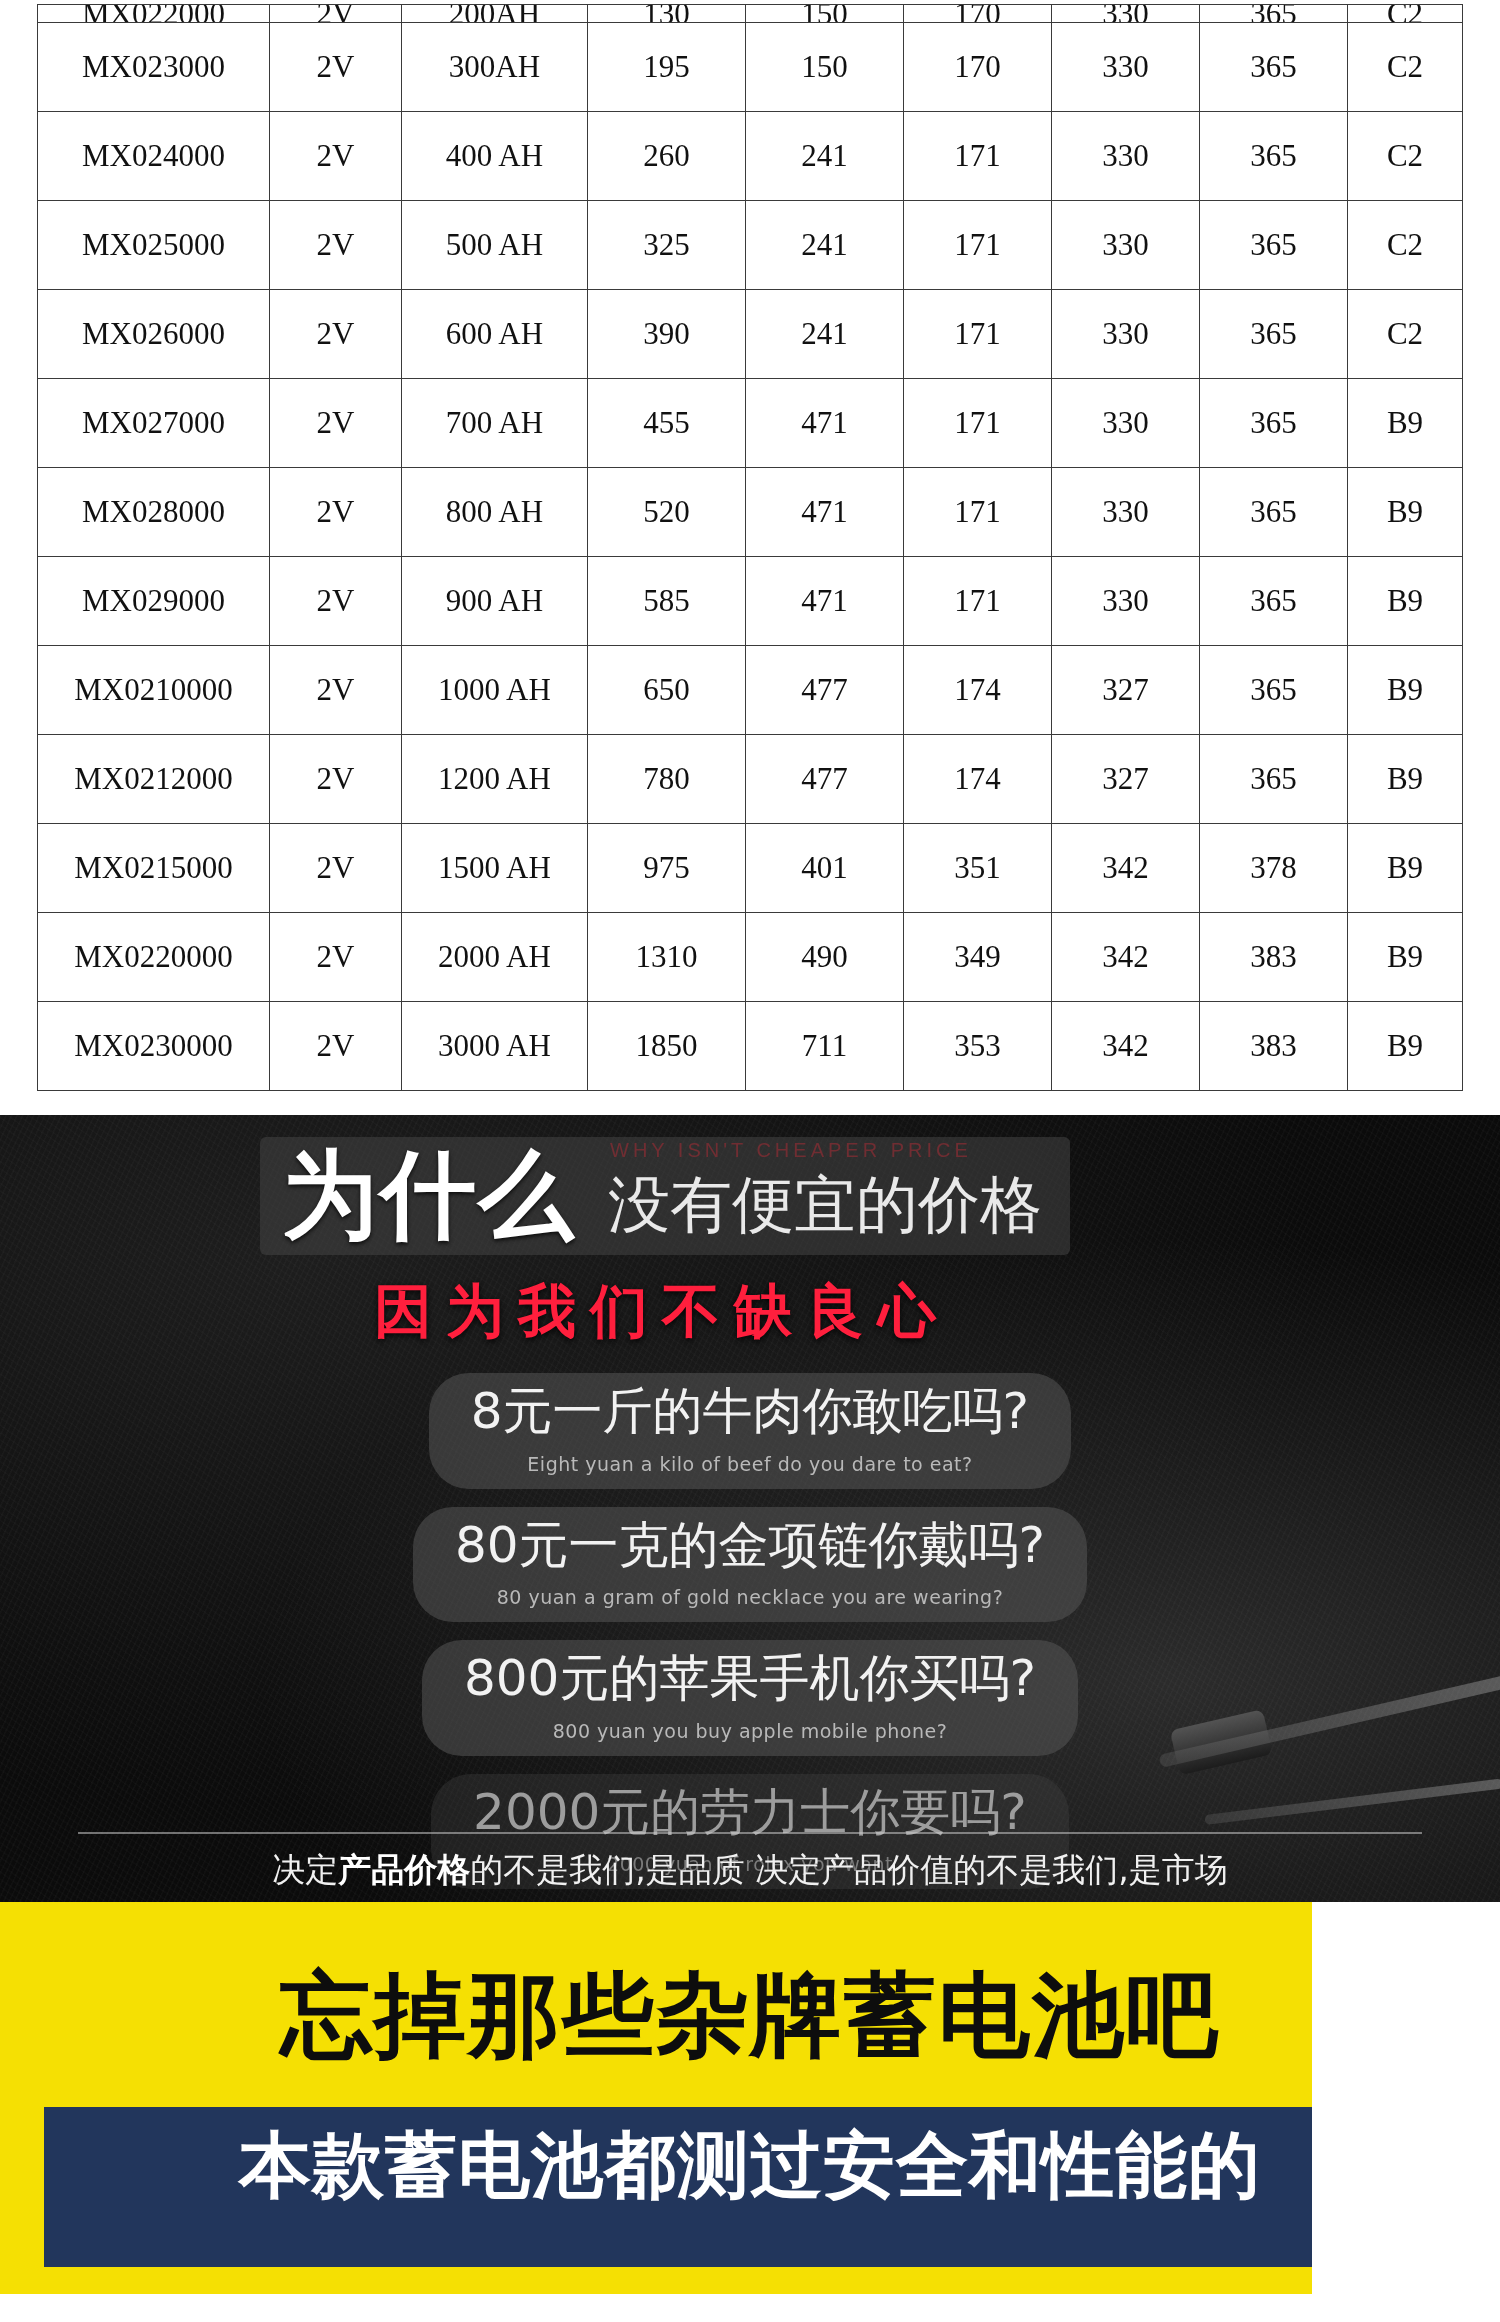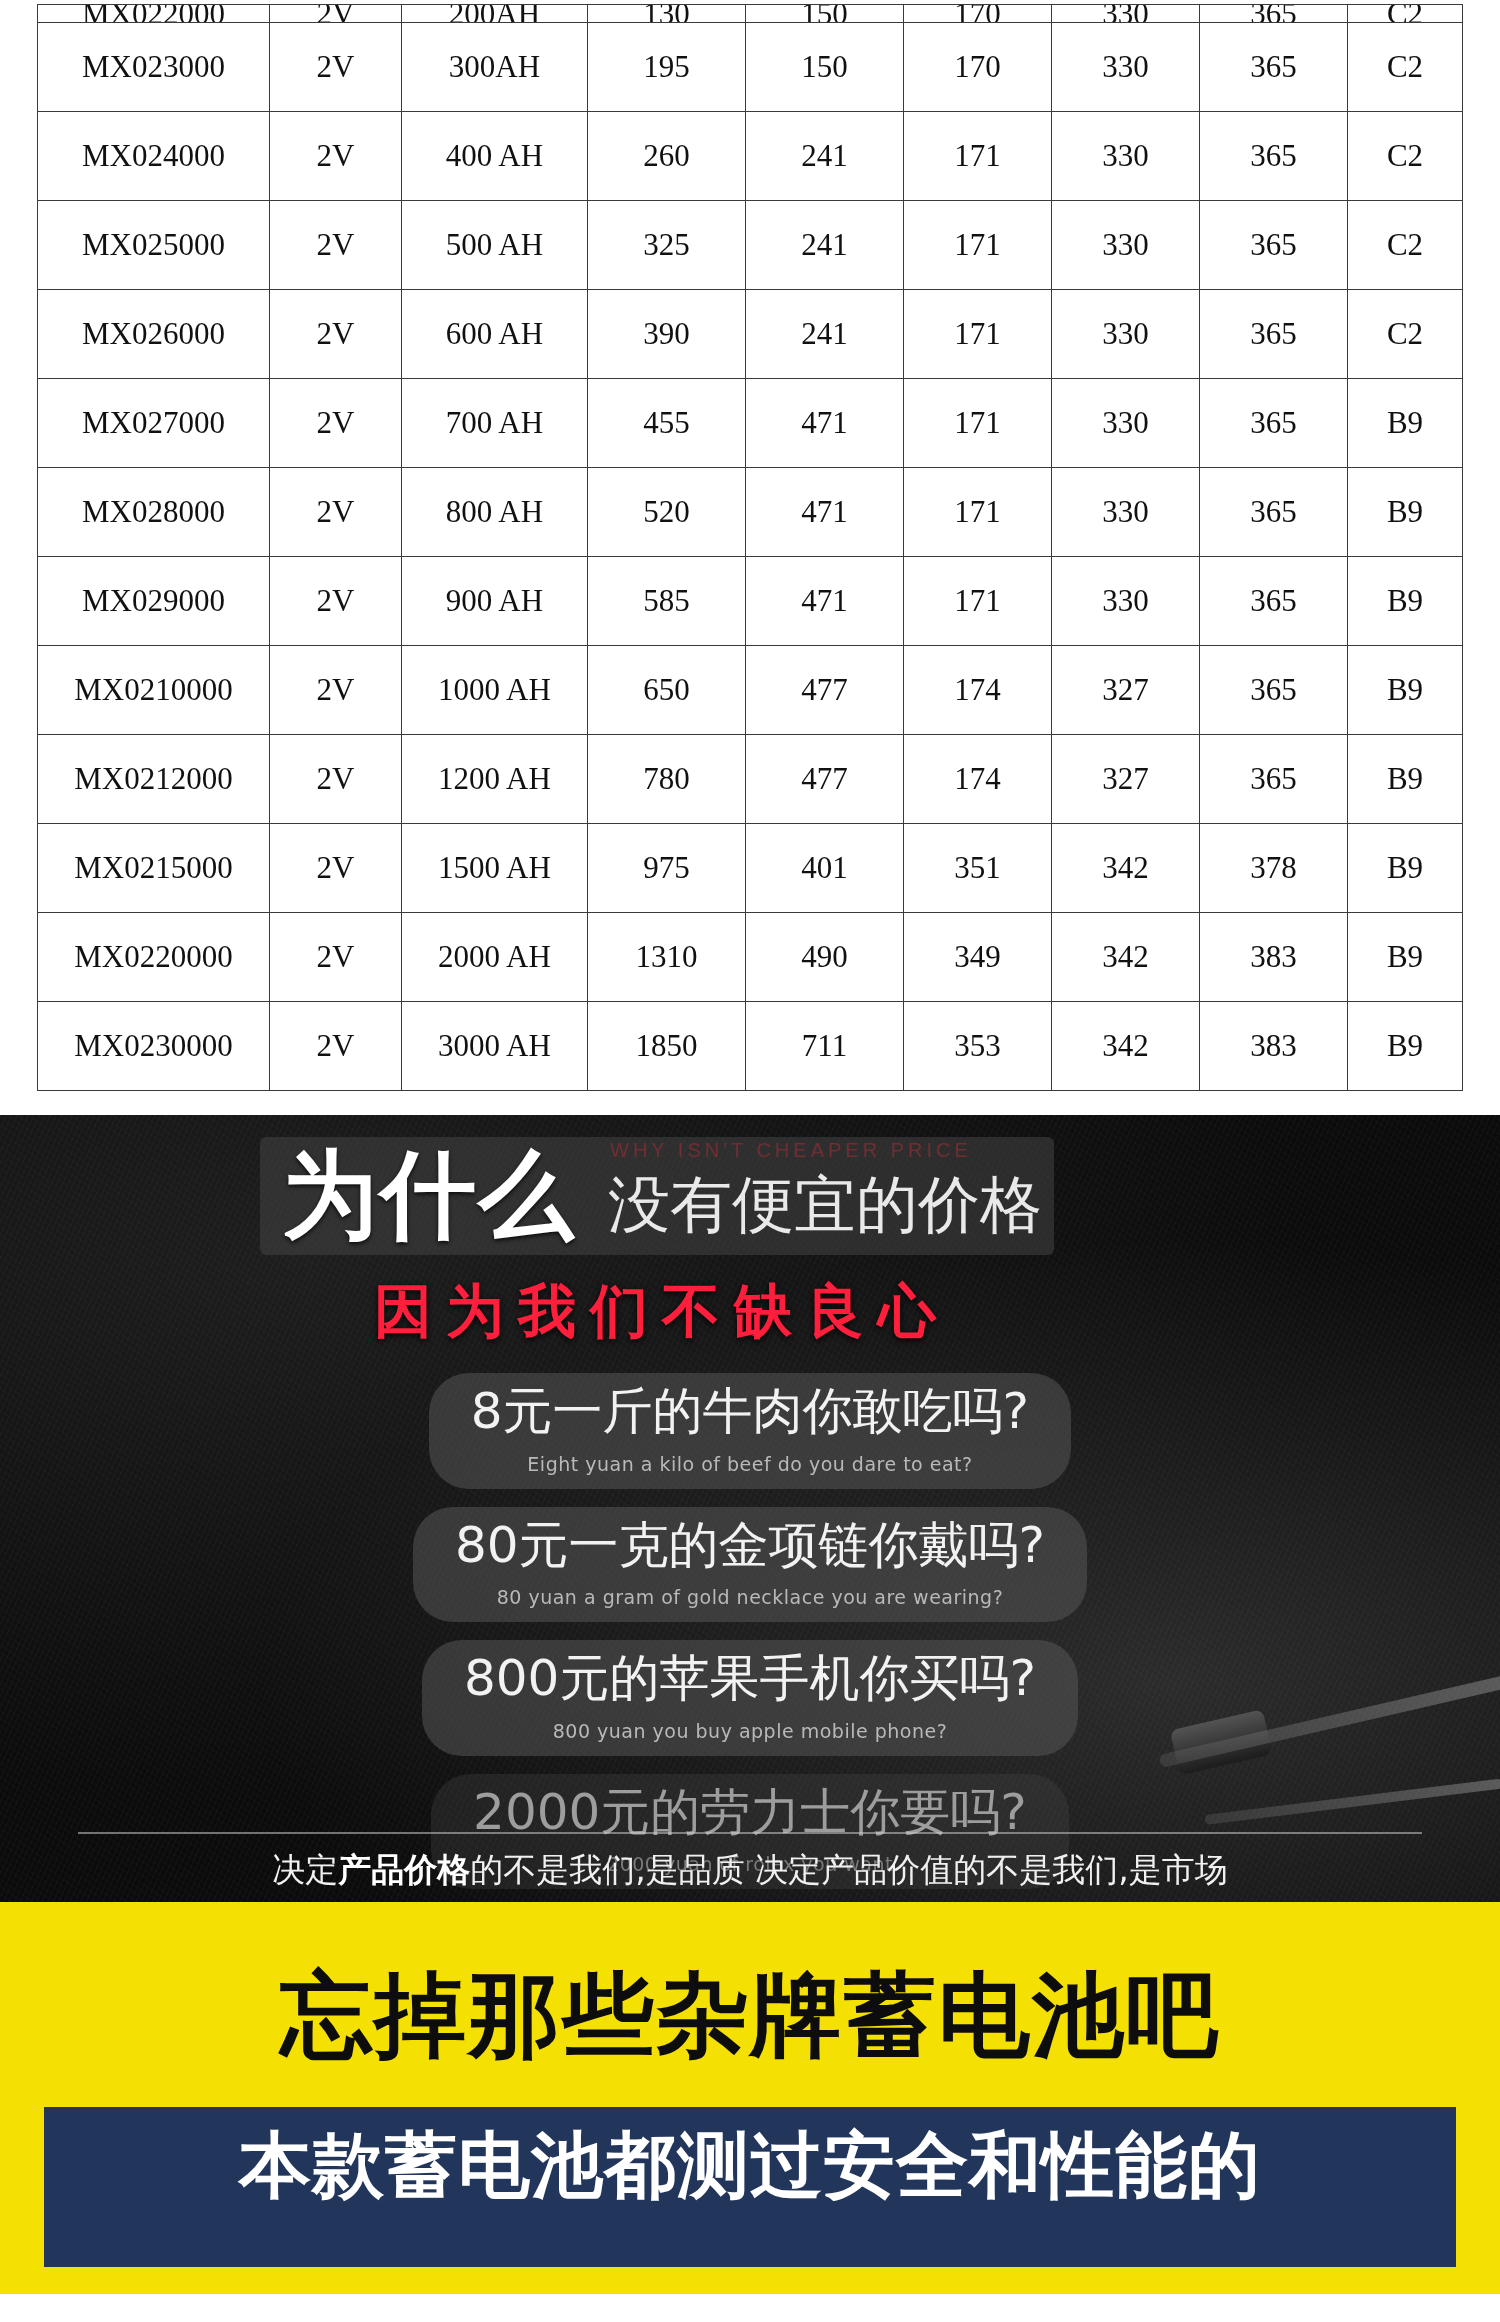--- a/index.html
+++ b/index.html
@@ -100,21 +100,21 @@
     opacity: .85;
   }
 
   .promo-title-row {
     position: absolute;
     left: 260px;
     top: 22px;
     display: flex;
     align-items: flex-end;
     background: rgba(68,68,68,0.55);
-    padding: 10px 12px 12px 22px;
+    padding: 10px 28px 12px 22px;
     border-radius: 6px;
   }
   .promo-why {
     font-family: "DejaVu Sans", sans-serif;
     font-weight: bold;
     font-size: 96px;
     color: #ffffff;
     letter-spacing: 2px;
     line-height: 1;
     text-shadow: 0 2px 4px rgba(0,0,0,.8);
@@ -195,21 +195,21 @@
     font-size: 33px;
     color: #f0f0f0;
     white-space: nowrap;
     margin-top: 29px;
   }
   .promo-footline b { font-weight: bold; color: #ffffff; }
 
   
   .yellow-banner {
     position: relative;
-    width: 1500px;
+    width: 1312px;
     height: 392px;
     background: #f5e003;
     overflow: hidden;
   }
   .yellow-banner .yb-title {
     position: absolute;
     top: 52px;
     left: 0;
     width: 1500px;
     text-align: center;

